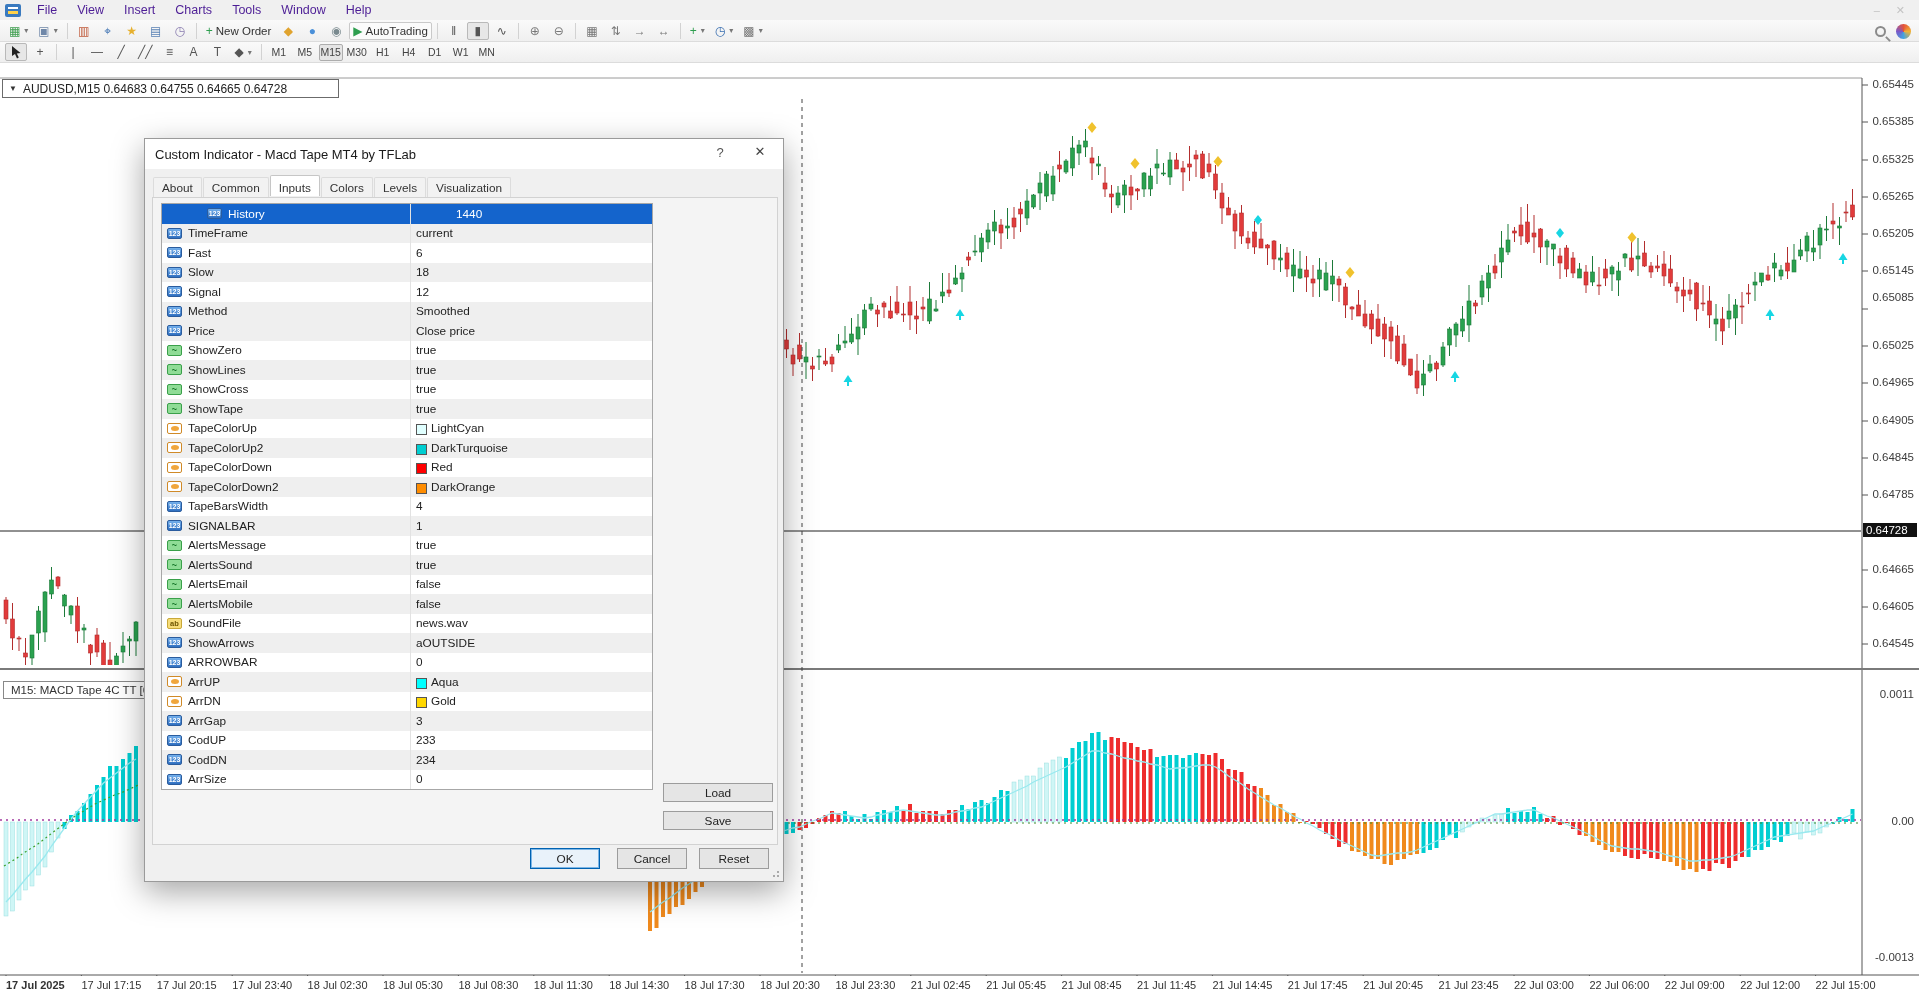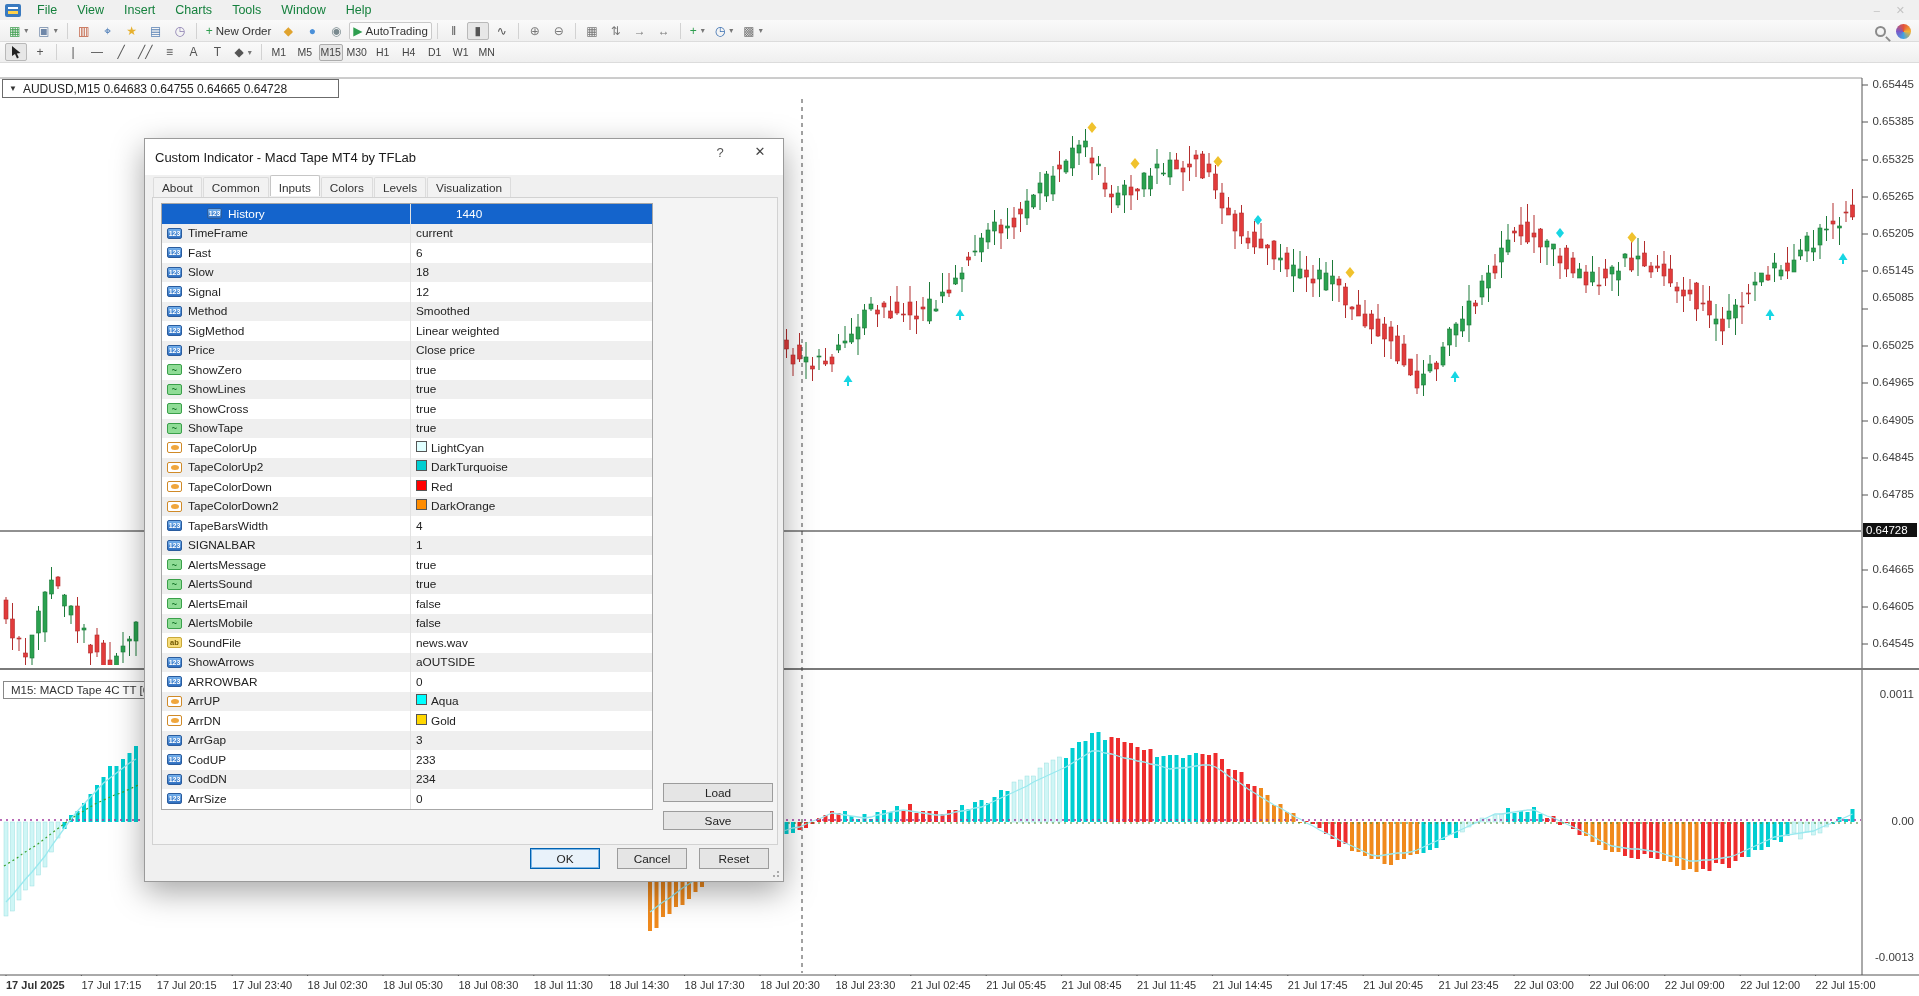--- a/index.html
+++ b/index.html
@@ -8,21 +8,21 @@
   #root { position:relative; width:1919px; height:996px; }
 
   
   #menubar { position:absolute; left:0; top:0; width:100%; height:20px;
     background:#f0f0f0; display:flex; align-items:center; z-index:6; }
   #app-icon { width:16px; height:13px; margin:0 6px 0 5px; background:#3a7abf;
     border-radius:2px; position:relative; }
   #app-icon::after{ content:""; position:absolute; left:3px; top:3px; right:3px; bottom:3px;
     background:linear-gradient(#fff 0 2px, transparent 2px 4px, #ffd24a 4px 7px); }
   #menu { display:flex; height:100%; align-items:center; }
-  .menu-item { padding:0 10px; font-size:12.5px; color:#15803d; line-height:20px; }
+  .menu-item { padding:0 10px; font-size:12.5px; color:#4c1d95; line-height:20px; }
   #winctrl { margin-left:auto; display:flex; gap:16px; padding-right:14px; }
   .winbtn { color:#c3c3c3; font-size:11px; }
 
   
   .tbar { position:absolute; left:0; width:100%; background:linear-gradient(#fafafa,#efefef);
     border-bottom:1px solid #dcdcdc; display:flex; align-items:center; z-index:6; padding-left:4px; }
   #tb1 { top:20px; height:22px; }
   #tb2 { top:42px; height:21px; }
   .tbtn { min-width:22px; height:18px; margin:0 1px; display:flex; align-items:center;
     justify-content:center; font-size:12px; border:1px solid transparent; border-radius:2px;
@@ -59,21 +59,21 @@
   .tlabel { position:absolute; top:3px; font-size:11px; color:#333; white-space:nowrap; }
   .tlabel.date { font-weight:bold; }
 
   
   #logo { position:absolute; left:1576px; top:8px; z-index:2; display:flex; align-items:center; gap:10px; }
   #logo-text { font-size:29px; font-weight:600; color:#9b9fa3; letter-spacing:.5px; }
 
   
   #dlg { position:absolute; left:144px; top:138px; width:640px; height:744px; z-index:10;
     background:#f0f0f0; border:1px solid #9a9a9a; box-shadow:0 10px 30px rgba(0,0,0,.35); }
-  .dlg-title { position:absolute; left:0; top:0; width:100%; height:36px; background:#fff;
+  .dlg-title { position:absolute; left:0; top:0; width:100%; height:30px; background:#fff;
     display:flex; align-items:center; }
   .dlg-title-text { font-size:13px; color:#1a1a1a; margin-left:10px; }
   .dlg-help { position:absolute; right:52px; top:6px; width:22px; text-align:center;
     color:#555; font-size:13px; }
   .dlg-close { position:absolute; right:10px; top:5px; width:26px; text-align:center;
     color:#444; font-size:13px; }
   #dlg-tabs { position:absolute; left:8px; top:38px; height:21px; display:flex; }
   .dtab { font-size:11.8px; color:#333; padding:3px 8px 2px; border:1px solid #dcdcdc;
     border-bottom:none; background:#f2f2f2; margin-right:1px; border-radius:2px 2px 0 0; }
   .dtab.active { background:#fff; position:relative; top:-2px; padding-top:5px; border-color:#c6c6c6; }
@@ -84,21 +84,21 @@
   .thead { display:flex; height:20px; align-items:center; font-size:11.8px; color:#333;
     border-bottom:1px solid #d8d8d8; position:relative; }
   .thead .h1 { padding-left:10px; width:248px; }
   .thead .h2 { padding-left:6px; }
   #dlg-table::after { content:""; position:absolute; left:248px; top:0; bottom:0; width:1px;
     background:#e2e2e2; }
   .row { display:flex; height:19.5px; align-items:center; font-size:11.8px; color:#222; position:relative; }
   .row.odd { background:#efefef; }
   .row.sel { background:#1464cc; color:#fff;padding-left:40px; }
   .ncell { width:248px; display:flex; align-items:center; gap:6px; padding-left:5px; overflow:hidden; }
-  .vcell { flex:1; display:flex; align-items:flex-start; gap:4px; padding-left:6px; }
+  .vcell { flex:1; display:flex; align-items:flex-end; gap:4px; padding-left:6px; }
   .picon { flex:0 0 15px; width:15px; height:11px; border-radius:2px; font-size:7px; font-weight:bold;
     display:flex; align-items:center; justify-content:center; }
   .picon.int { background:linear-gradient(#74b0ec,#2f6fc0); color:#fff; border:1px solid #2a5c9e; }
   .picon.bool { background:#8fdc96; color:#0e6e22; border:1px solid #3aa04a; font-size:9px; }
   .picon.str { background:#f7dd7a; color:#6e5500; border:1px solid #c9a93a; font-size:7.5px; }
   .picon.color { background:#fff; border:1px solid #d08a28; }
   .picon.color .oval { width:8px; height:5px; background:#f0a63c; border-radius:50%; }
   .swatch { width:11px; height:11px; border:1px solid #555; flex:0 0 11px; }
   .dbtn { position:absolute; height:20px; background:#e5e5e5; border:1px solid #9c9c9c;
     font-size:11.8px; color:#222; font-family:inherit; }
@@ -1114,29 +1114,20 @@
           </div>
           <div class="row odd">
             <div class="ncell">
               <span class="picon int">123</span>
               <span>Method</span>
             </div>
             <div class="vcell">
               <span>Smoothed</span>
             </div>
           </div>
-          <div class="row">
-            <div class="ncell">
-              <span class="picon int">123</span>
-              <span>SigMethod</span>
-            </div>
-            <div class="vcell">
-              <span>Linear weighted</span>
-            </div>
-          </div>
           <div class="row odd">
             <div class="ncell">
               <span class="picon int">123</span>
               <span>Price</span>
             </div>
             <div class="vcell">
               <span>Close price</span>
             </div>
           </div>
           <div class="row">

